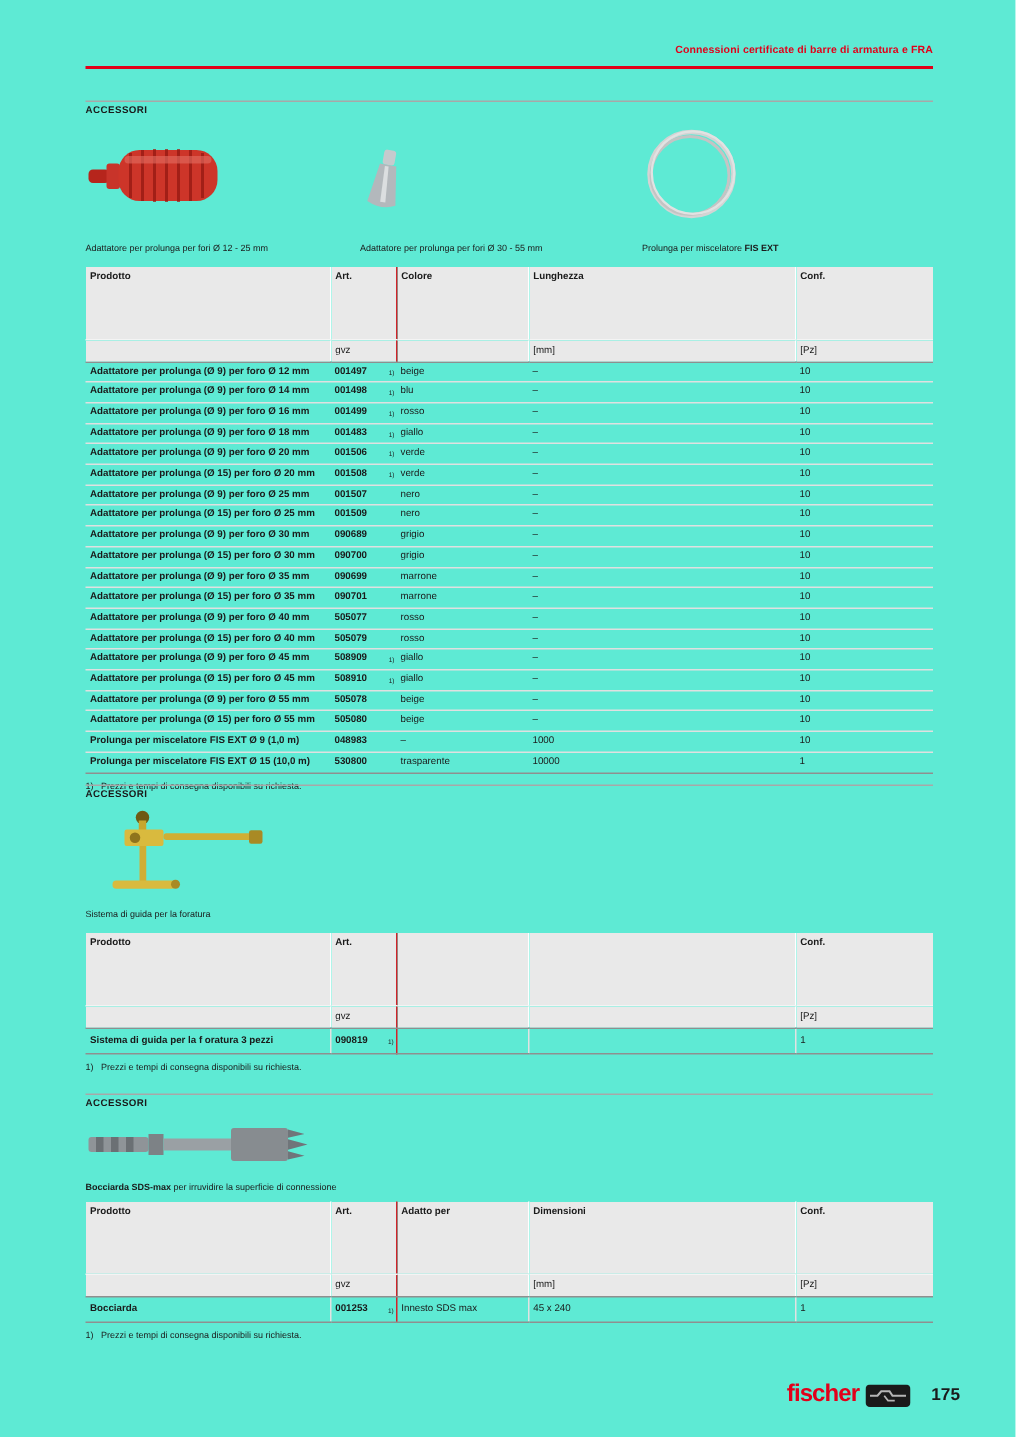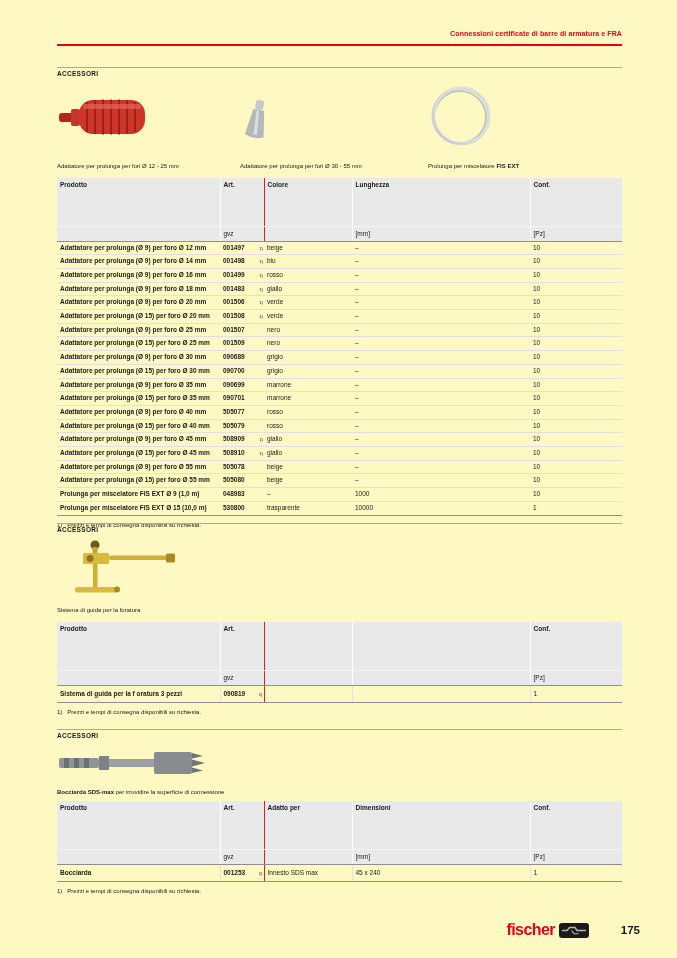--- a/index.html
+++ b/index.html
@@ -1,18 +1,18 @@
 <!DOCTYPE html>
 <html><head>
 <meta charset="utf-8">
 <style>
   * { box-sizing: border-box; margin: 0; padding: 0; }
   html, body { background: #ffffff; }
   body { font-family: "Liberation Sans", sans-serif; color: #1a1a1a; }
-  .page { position: relative; width: 677px; height: 958px; background: #fef9c3; overflow: hidden; }
+  .page { position: relative; width: 677px; height: 958px; background: #5eead4; overflow: hidden; }
 
   .doc-title { position: absolute; top: 30px; right: 55px; font-size: 7px; font-weight: bold; color: #e2001a; letter-spacing: .1px; }
   .red-rule { position: absolute; top: 44px; left: 57px; width: 565px; height: 2px; background: #e2001a; }
 
   .sec { position: absolute; left: 57px; width: 565px; border-top: 1px solid #a8a8a8; }
   .sec-label { padding-top: 2px; font-size: 6.5px; font-weight: bold; letter-spacing: .3px; height: 12px; }
 
   
   .imgs { position: relative; }
   .imgs1 { height: 92px; }
@@ -42,21 +42,21 @@
 
   .footnote { margin-top: 6px; font-size: 6px; }
   .fn-marker { margin-right: 5px; }
 
   .tbl-margin { margin-top: 6px; }
 
   
   .footer { position: absolute; top: 921px; right: 37px; display: flex; align-items: center; }
   .logo-text { color: #e2001a; font-weight: bold; font-size: 16px; letter-spacing: -0.6px; }
   .logo-plug { margin-left: 4px; display: block; }
-  .page-no { margin-left: 32px; font-size: 11.5px; font-weight: bold; color: #1a1a1a; }
+  .page-no { margin-left: 14px; font-size: 11.5px; font-weight: bold; color: #1a1a1a; }
 </style>
 </head>
 <body>
 
 <div class="page">
 
   <div class="doc-title">Connessioni certificate di barre di armatura e FRA</div>
   <div class="red-rule"></div>
 
   <section class="sec" style="top:67px">

